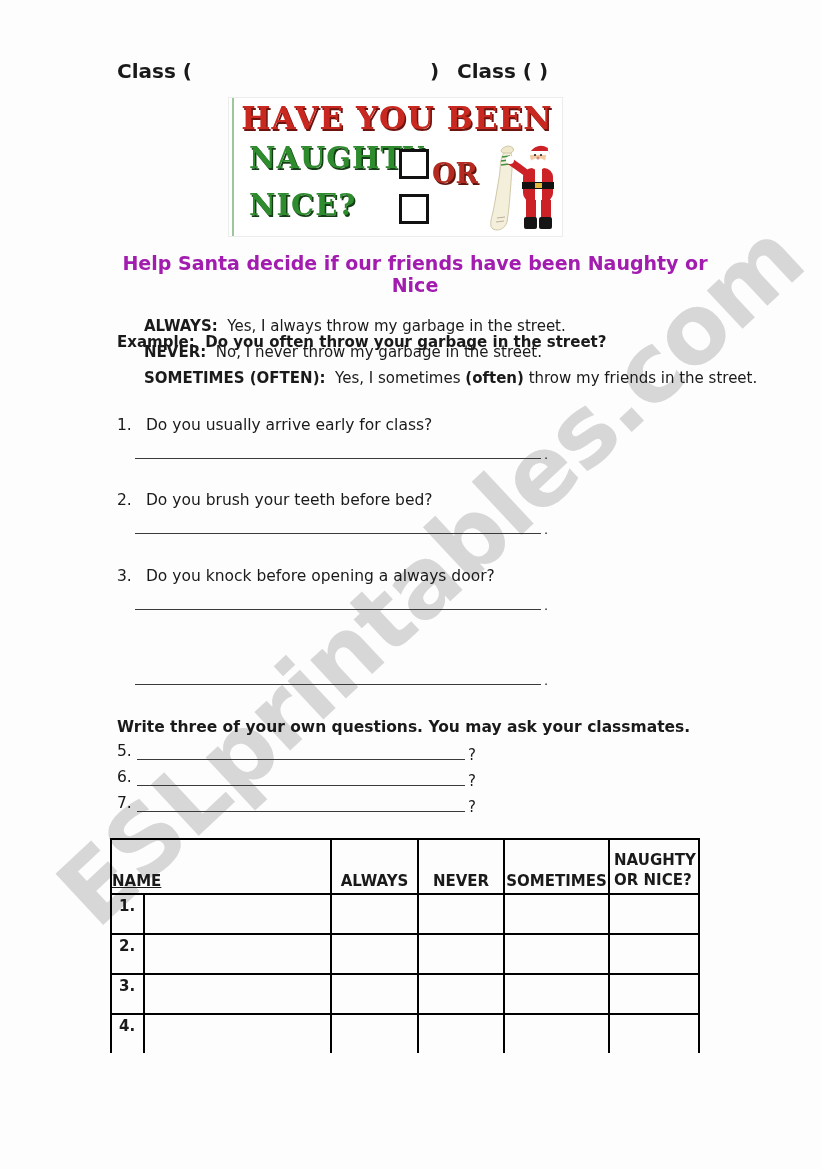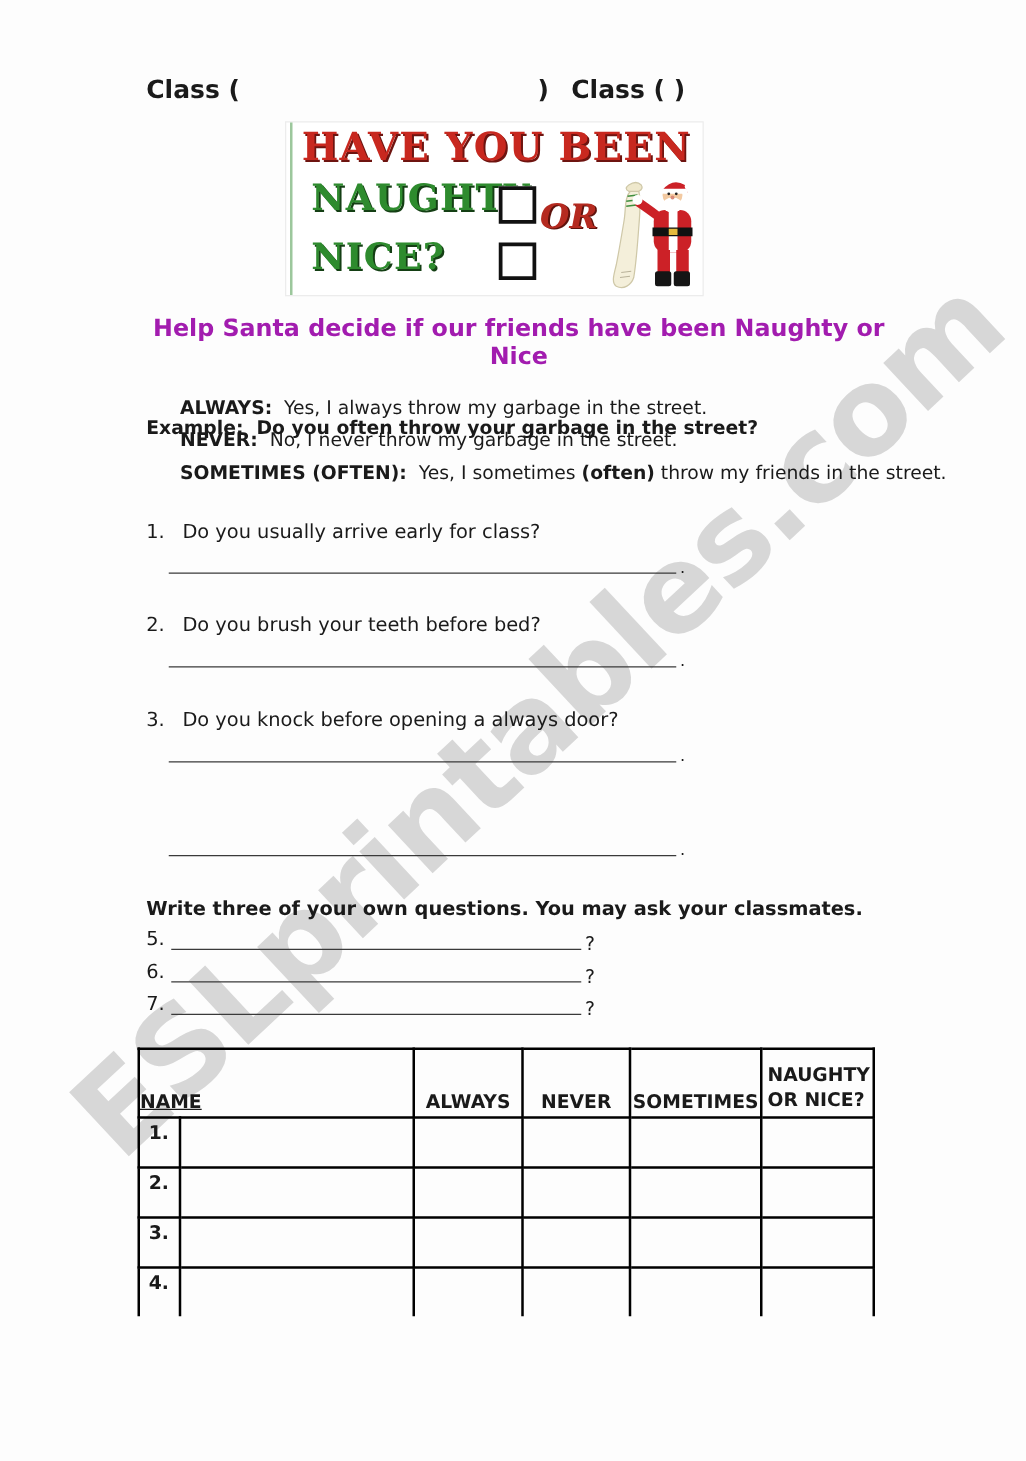--- a/index.html
+++ b/index.html
@@ -30,21 +30,21 @@
     color:#c8281f;text-shadow:1.5px 1.5px 0 #6e1410;white-space:nowrap;
   }
   .banner-naughty,.banner-nice{
     position:absolute;left:20px;font-family:"DejaVu Serif",serif;font-weight:bold;
     font-size:29px;letter-spacing:1px;color:#2e8b2e;text-shadow:1.5px 1.5px 0 #143f14;white-space:nowrap;
   }
   .banner-naughty{top:43px;}
   .banner-nice{top:90px;text-align:center;}
   .banner-or{
     position:absolute;left:203px;top:60px;font-family:"DejaVu Serif",serif;font-weight:bold;
-    font-size:27px;color:#b52a20;text-shadow:1.5px 1.5px 0 #5e120c;font-style:italic;
+    font-size:27px;color:#b52a20;text-shadow:1.5px 1.5px 0 #5e120c;
   }
   .cb{position:absolute;left:170px;width:24px;height:24px;border:3px solid #111;background:#fff;}
   .cb1{top:51px;} .cb2{top:96px;}
   .santa{position:absolute;left:246px;top:40px;}
   
   .intro-heading{
     position:absolute;top:252px;left:110px;width:610px;text-align:center;
     font-weight:bold;font-size:19px;color:#a21caf;
   }
   

